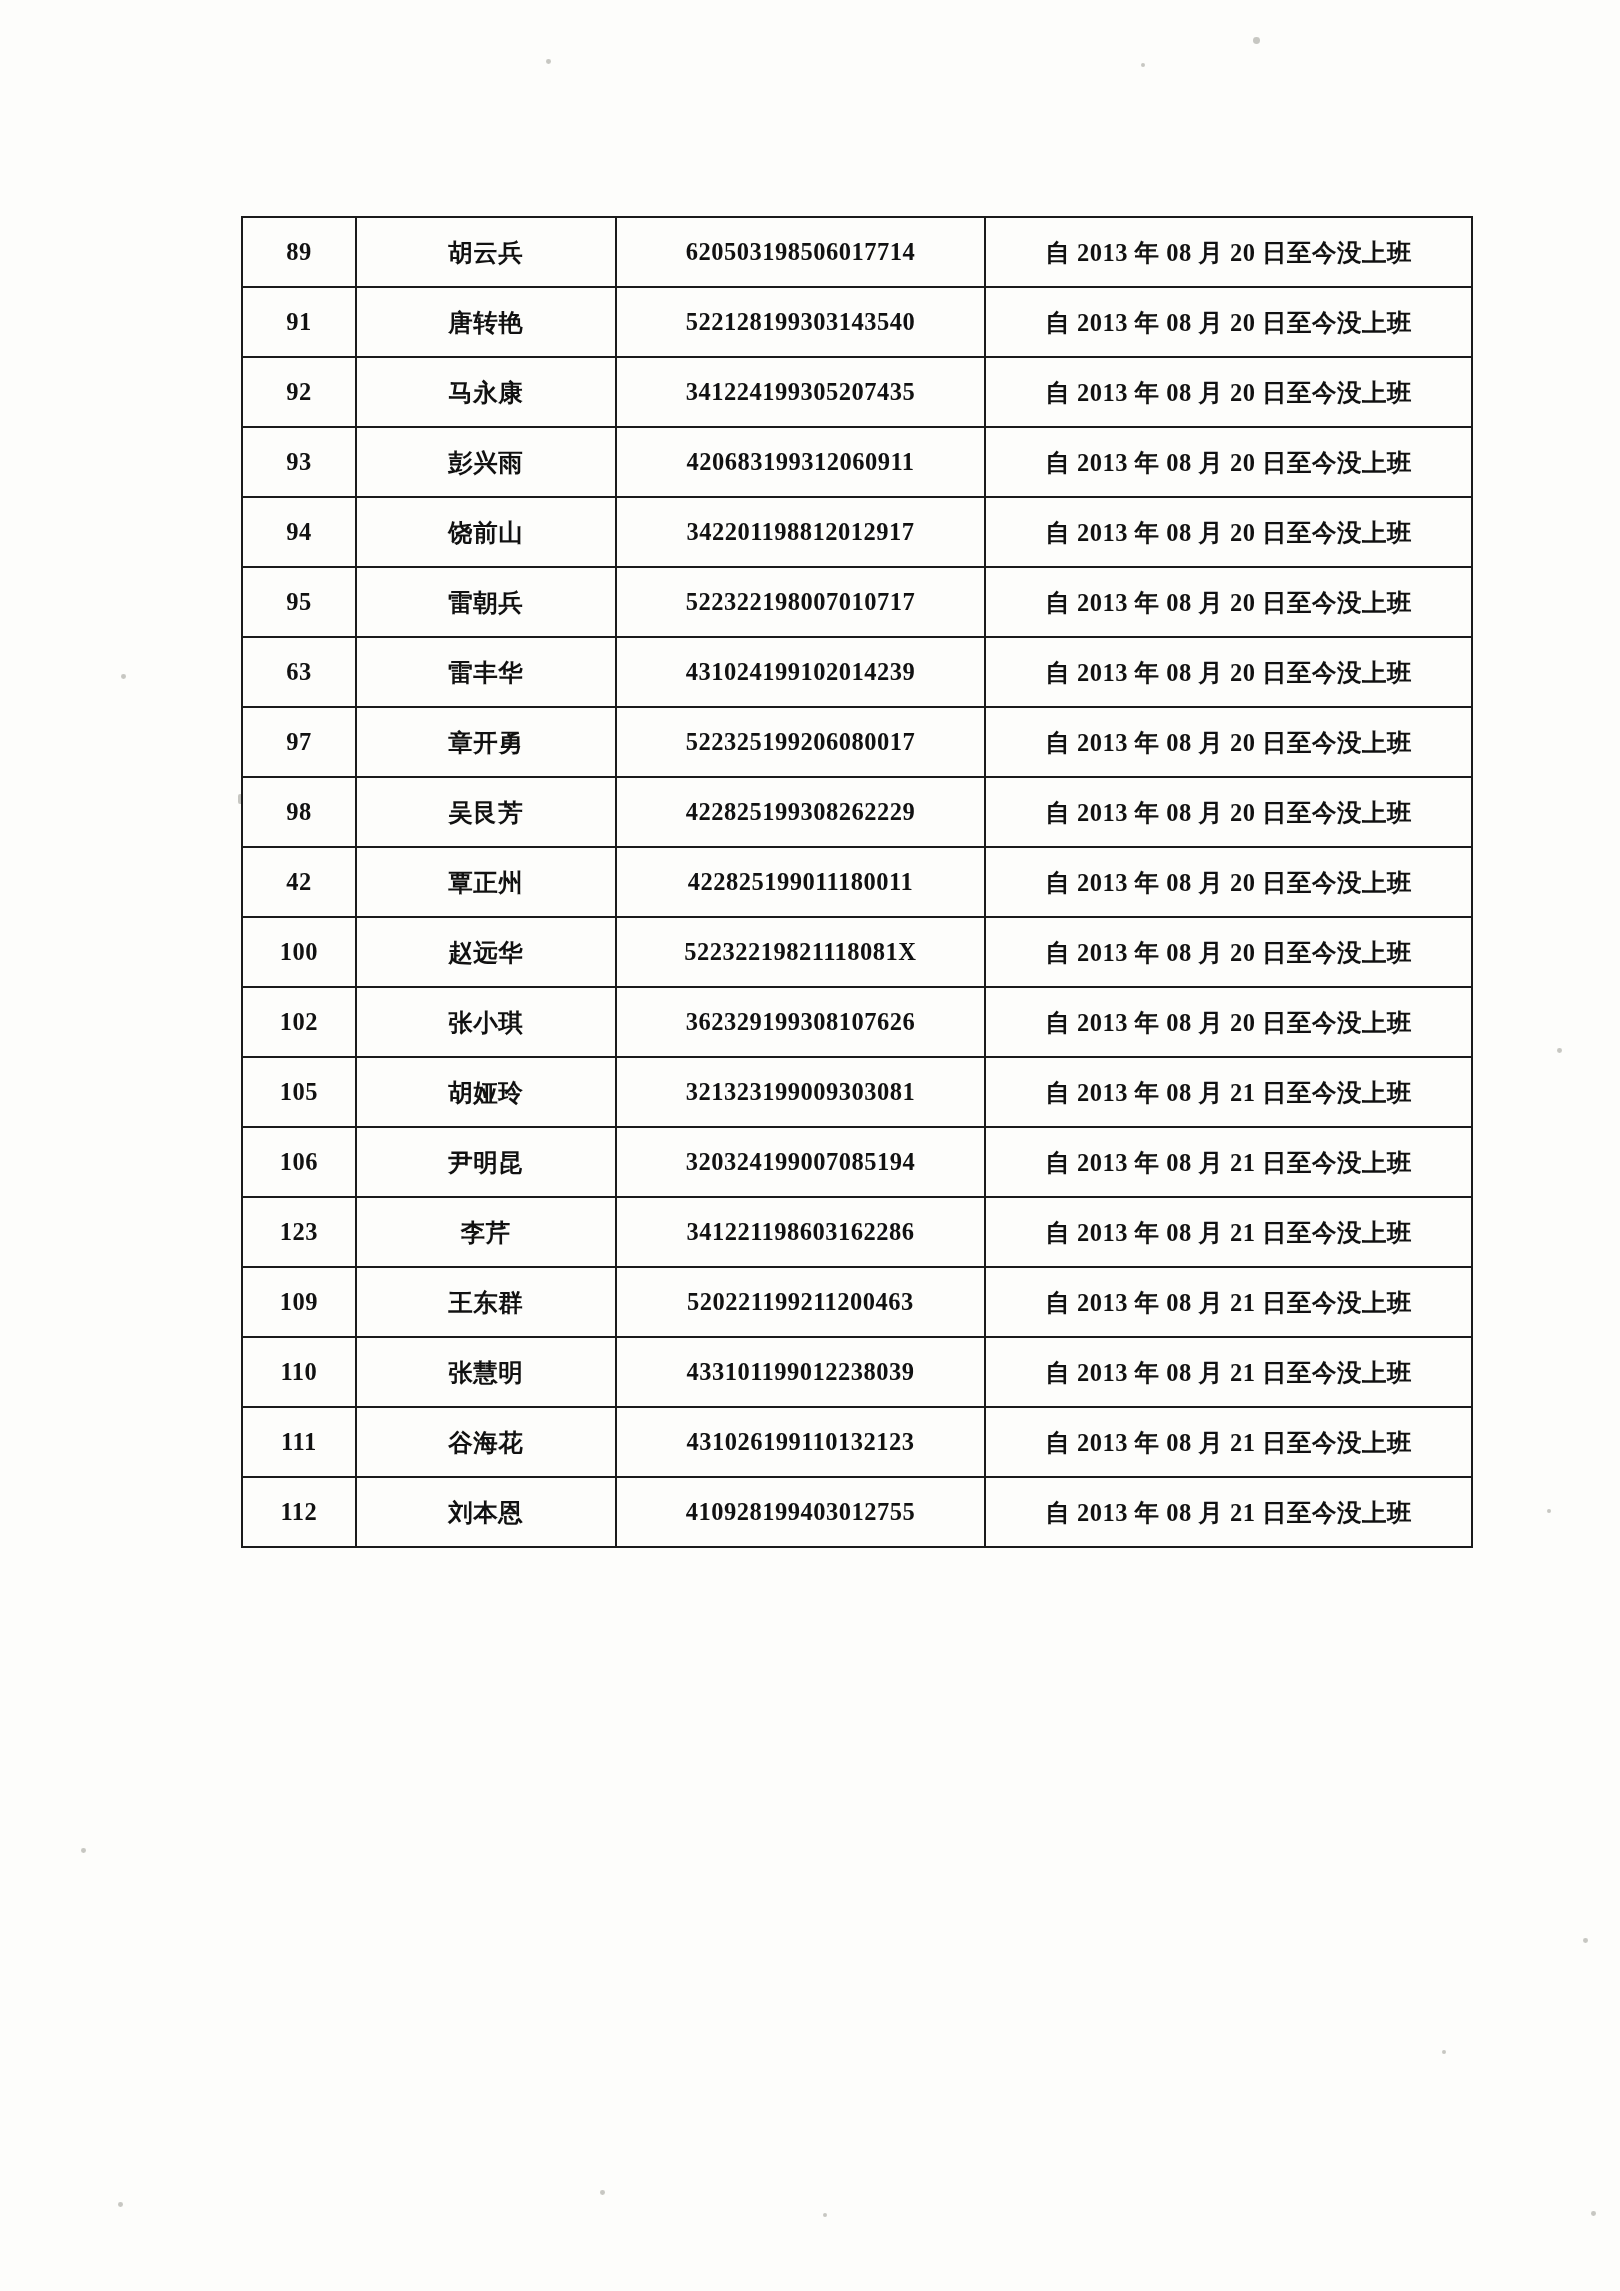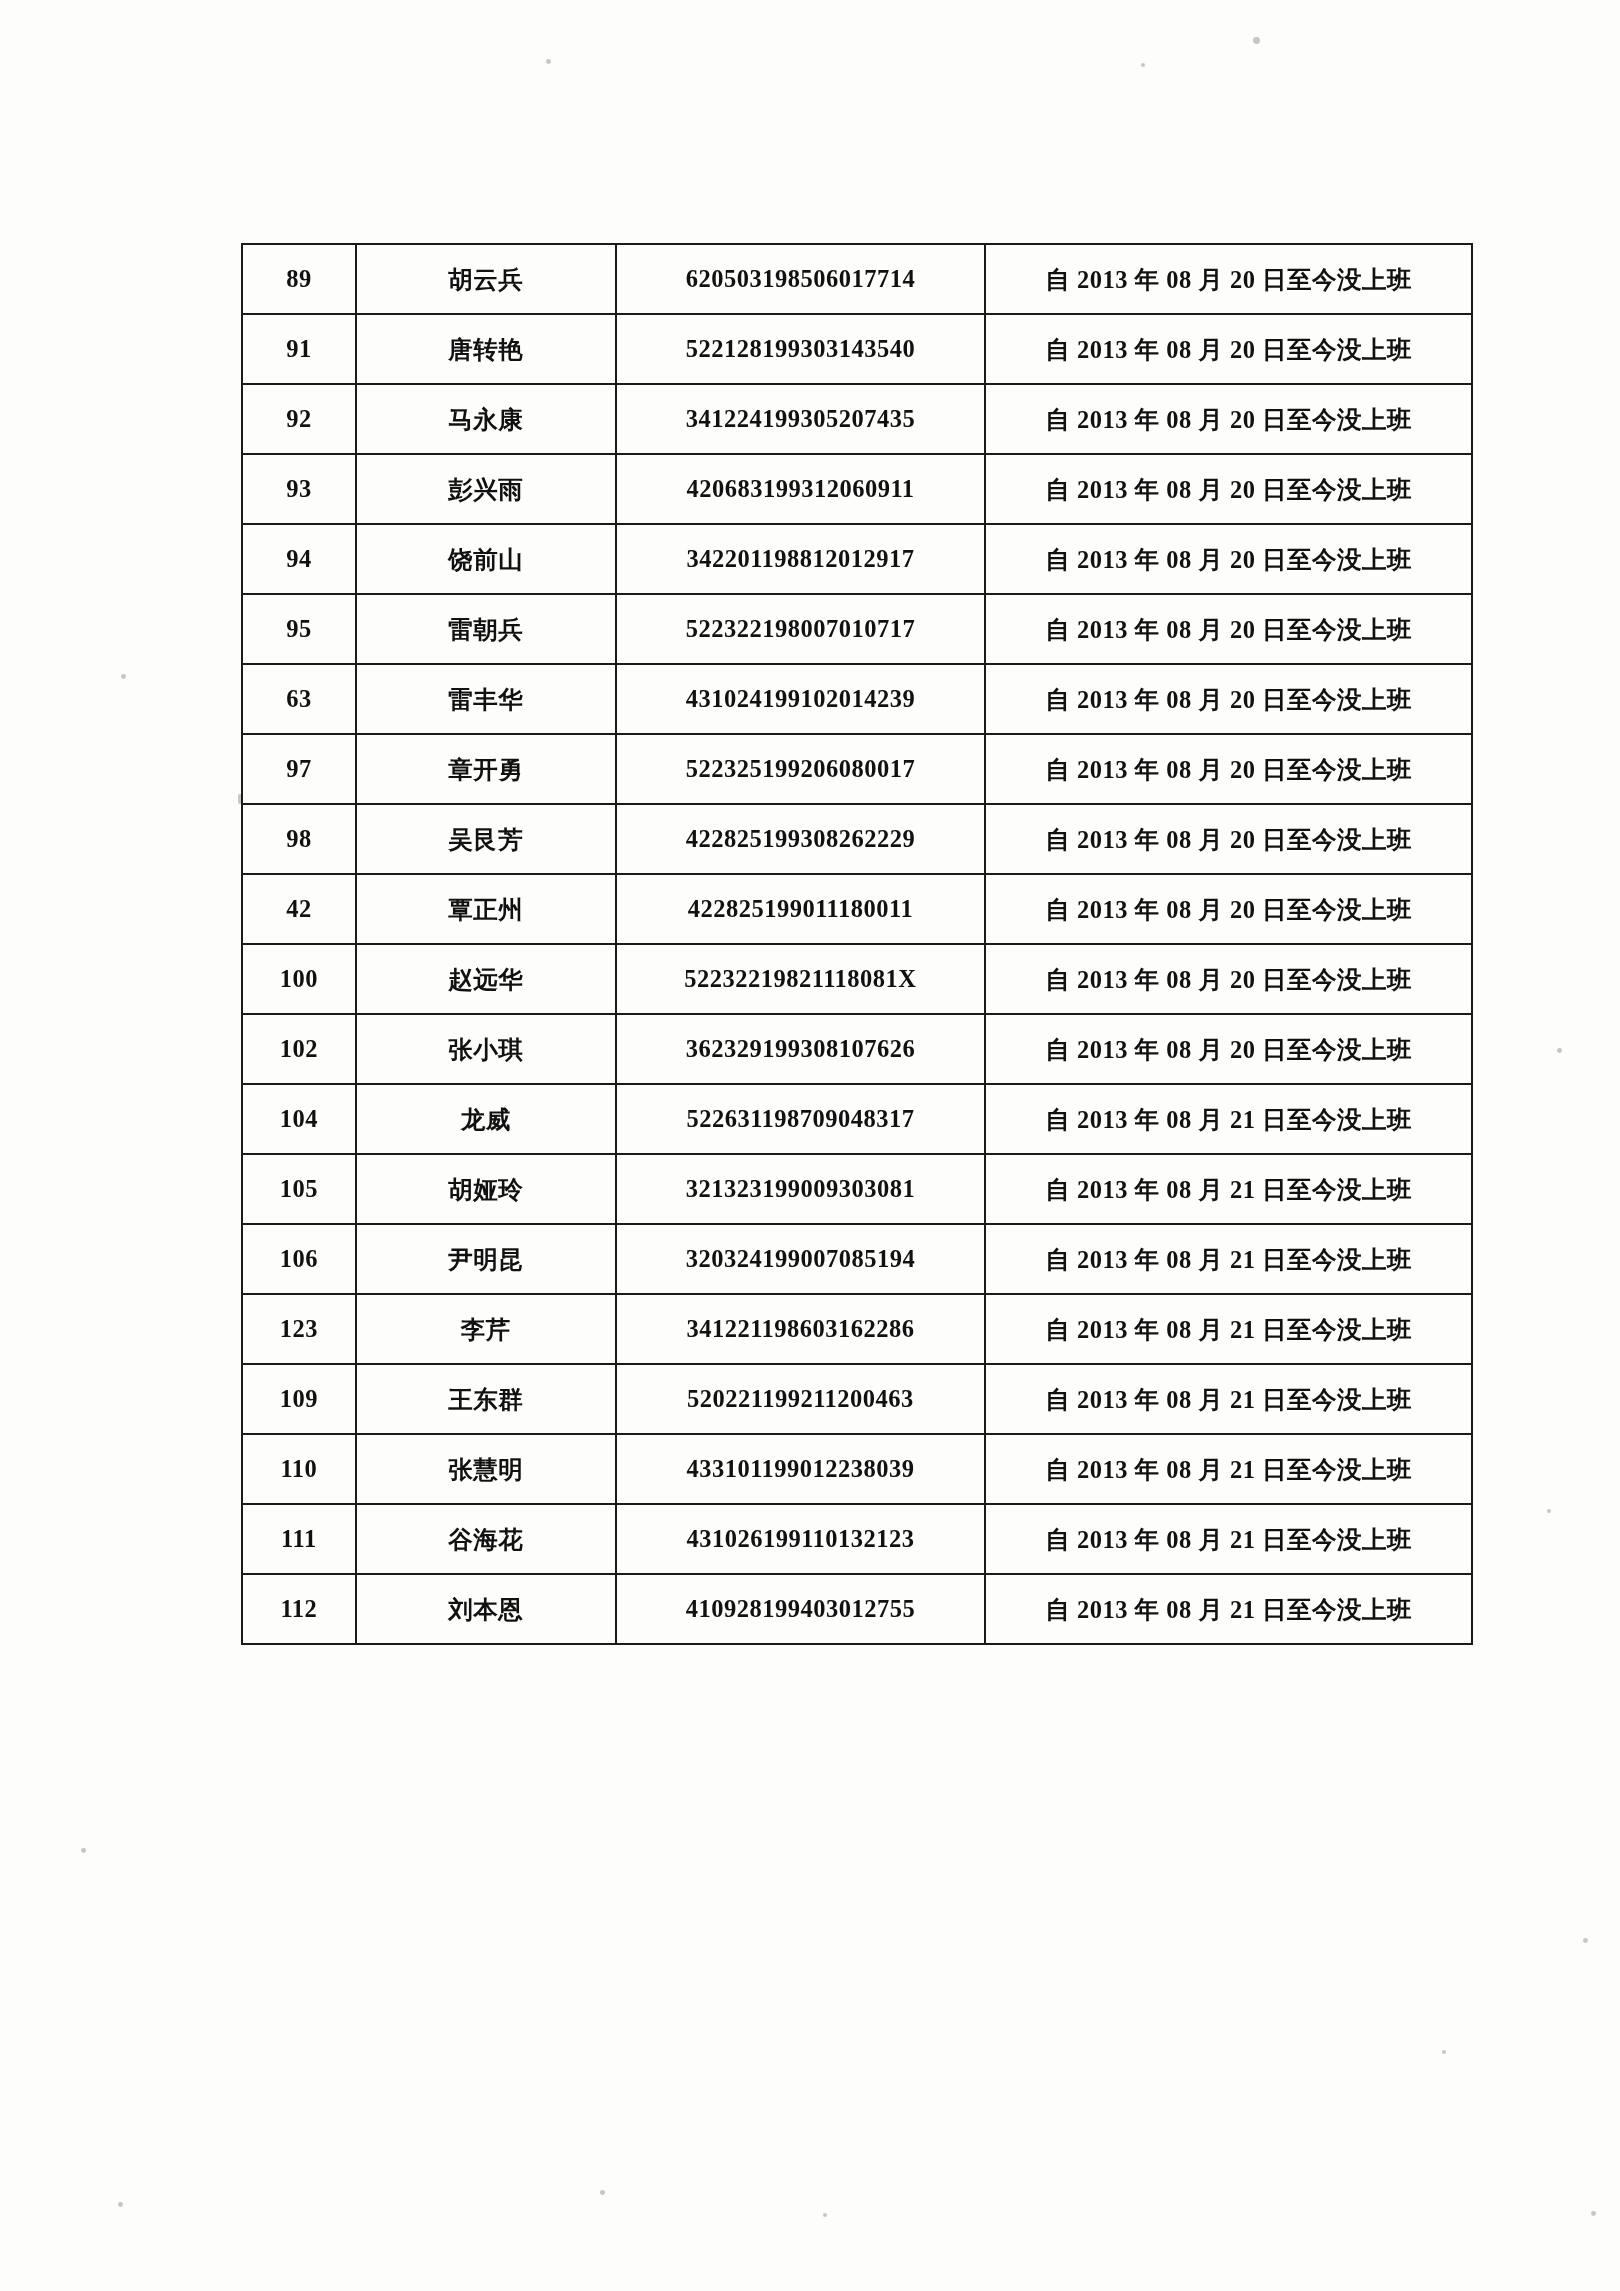--- a/index.html
+++ b/index.html
@@ -26,21 +26,21 @@
   .speck {
     position: absolute;
     background: #9a9a94;
     border-radius: 50%;
     opacity: .55;
   }
 
   .table-wrap {
     position: absolute;
     left: 241px;
-    top: 243px;
+    top: 216px;
     width: 1191px;
   }
 
   table.roster {
     border-collapse: collapse;
     width: 100%;
     table-layout: fixed;
   }
 
   table.roster td {
@@ -164,26 +164,20 @@
 
 
         <tr>
           <td class="col-index">102</td>
           <td class="col-name">张小琪</td>
           <td class="col-id">362329199308107626</td>
           <td class="col-note">自 2013 年 08 月 20 日至今没上班</td>
         </tr>
 
 
-        <tr>
-          <td class="col-index">104</td>
-          <td class="col-name">龙威</td>
-          <td class="col-id">522631198709048317</td>
-          <td class="col-note">自 2013 年 08 月 21 日至今没上班</td>
-        </tr>
 
         <tr>
           <td class="col-index">105</td>
           <td class="col-name">胡娅玲</td>
           <td class="col-id">321323199009303081</td>
           <td class="col-note">自 2013 年 08 月 21 日至今没上班</td>
         </tr>
 
         <tr>
           <td class="col-index">106</td>

